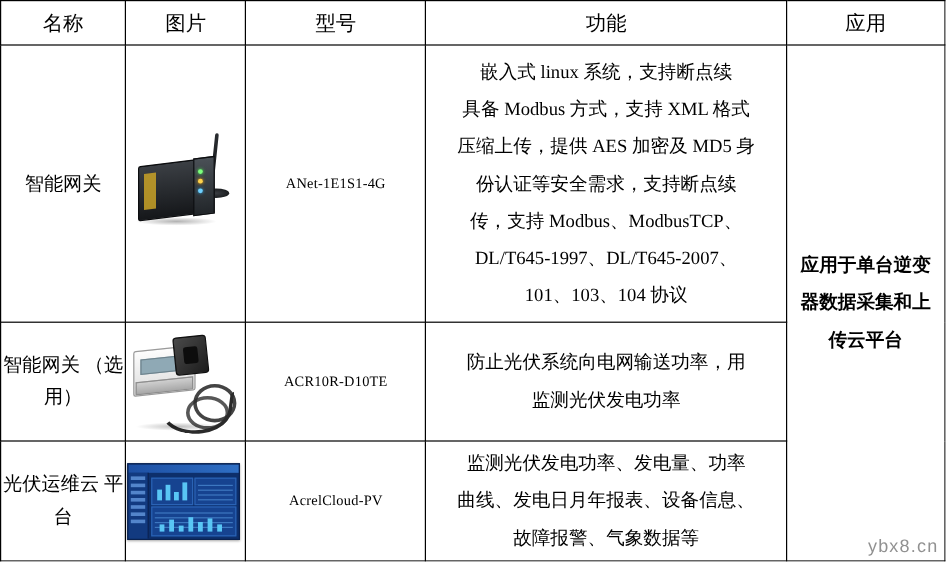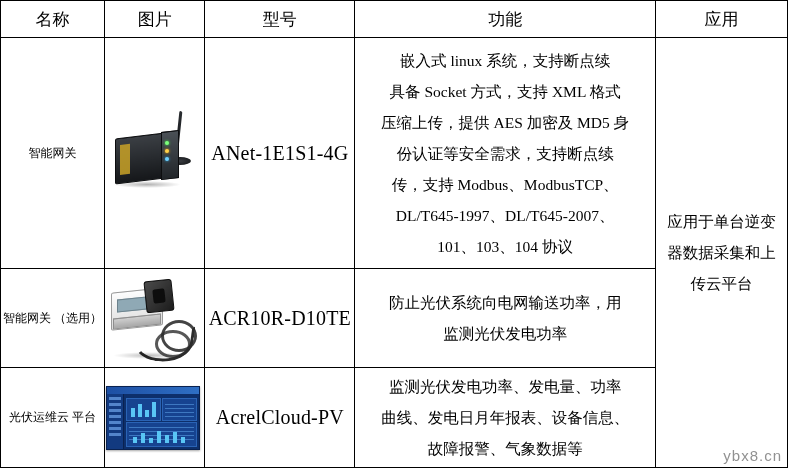--- a/index.html
+++ b/index.html
@@ -39,39 +39,40 @@
     font-family: "Liberation Serif", serif;
     background: #ffffff;
   }
   .col-name   { width: 104px; }
   .col-pic    { width: 100px; }
   .col-model  { width: 150px; }
   .col-func   { width: 300px; }
   .col-app    { width: 132px; }
 
   td.name-cell {
-    font-size: 12px;
+    font-size: 16px;
     line-height: 1.7;
     padding: 2px 4px;
   }
   td.model-cell {
-    font-size: 20px;
+    font-size: 12px;
     letter-spacing: 0.2px;
   }
   td.func-cell {
     font-size: 15.5px;
     line-height: 2.0;
     text-align: left;
     padding: 6px 10px 6px 12px;
   }
   td.func-cell .fline { display: block; white-space: nowrap; }
   td.app-cell {
     font-size: 15.5px;
     line-height: 2.0;
     padding: 4px 8px;
+    font-weight: bold;
   }
   td.app-cell .aline { display: block; }
   td.pic-cell {
     padding: 4px 2px;
   }
   .pic-wrap {
     width: 96px;
     height: 100%;
     display: flex;
     align-items: center;
@@ -317,21 +318,21 @@
               <div class="led1"></div>
               <div class="led2"></div>
               <div class="led3"></div>
               <div class="shadow"></div>
             </div>
           </div>
         </td>
         <td class="model-cell">ANet-1E1S1-4G</td>
         <td class="func-cell">
           <span class="fline">嵌入式 linux 系统，支持断点续</span>
-          <span class="fline">具备 Socket 方式，支持 XML 格式</span>
+          <span class="fline">具备 Modbus 方式，支持 XML 格式</span>
           <span class="fline">压缩上传，提供 AES 加密及 MD5 身</span>
           <span class="fline">份认证等安全需求，支持断点续</span>
           <span class="fline">传，支持 Modbus、ModbusTCP、</span>
           <span class="fline">DL/T645-1997、DL/T645-2007、</span>
           <span class="fline">101、103、104 协议</span>
         </td>
         <td class="app-cell" rowspan="3">
           <span class="aline">应用于单台逆变</span>
           <span class="aline">器数据采集和上</span>
           <span class="aline">传云平台</span>

